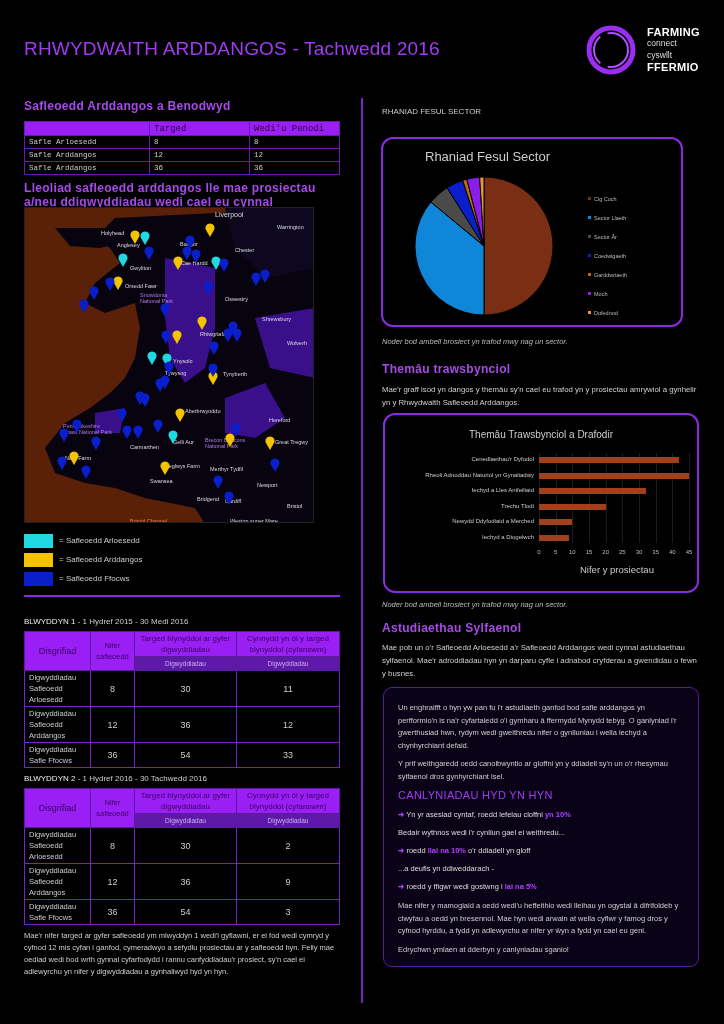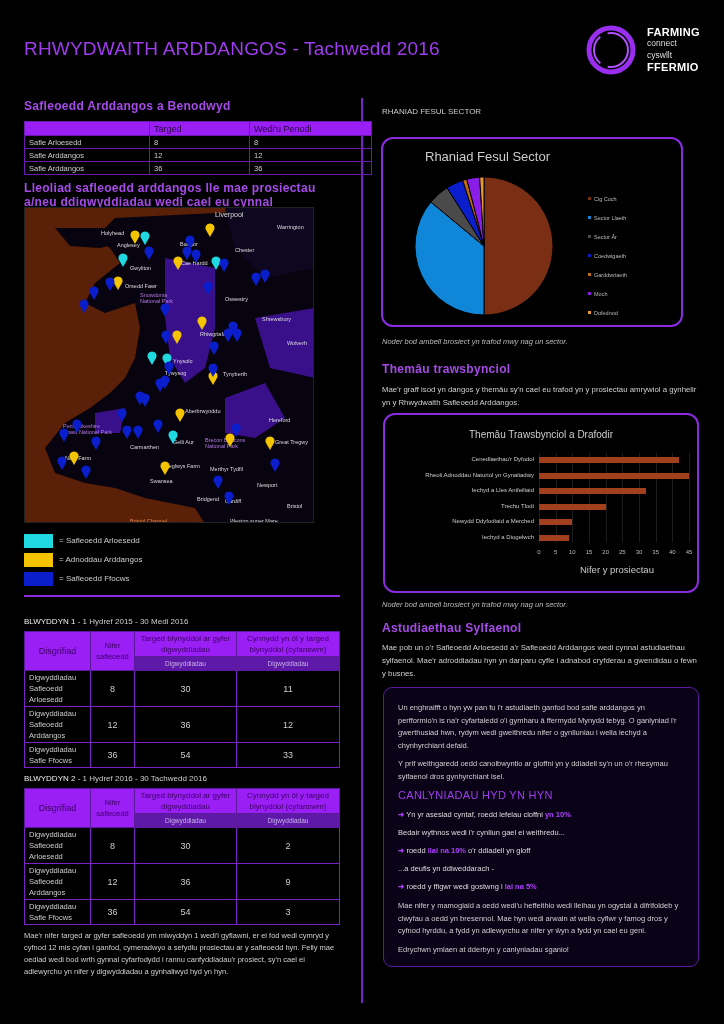--- a/index.html
+++ b/index.html
@@ -10,21 +10,21 @@
   .logo-ring { position: absolute; left: 0; top: 0; width: 52px; height: 52px; }
   .logo-text { position: absolute; left: 62px; top: 3px; color: #fff; line-height: 1; }
   .logo-text .big { font-size: 11px; font-weight: bold; letter-spacing: 0.3px; }
   .logo-text .small { font-size: 8.5px; color: #ddd; margin: 1px 0 3px; }
   .divider-v { position: absolute; left: 361px; top: 98px; width: 1.5px; height: 905px; background: #7a22c8; }
   .h-purple { color: #a64ae8; font-weight: bold; font-size: 12px; letter-spacing: 0.3px; }
   .sec { position: absolute; }
   .small-txt { font-size: 8px; color: #cfcfcf; line-height: 13px; }
   .note { font-size: 7.5px; color: #bbb; font-style: italic; }
 
-  table.simple { border-collapse: collapse; width: 348px; font-size: 7.5px; }
+  table.simple { border-collapse: collapse; width: 316px; font-size: 7.5px; font-family: Liberation Mono, monospace; }
   table.simple th { background: #9a1ff5; color: #2a0040; font-weight: normal; text-align: left; padding: 1px 4px; font-size: 9px; border: 1px solid #6a18b0; height: 14px; }
   table.simple td { border: 1px solid #6a18b0; padding: 1px 4px; height: 13px; color: #ccc; }
 
   .map { position: absolute; left: 24px; top: 207px; width: 290px; height: 316px; background: #5a2008; overflow: hidden; border: 1px solid #222; }
   .legend-row { display: flex; align-items: center; height: 19px; font-size: 8px; color: #ccc; }
   .legend-sw { width: 29px; height: 14px; margin-right: 6px; }
   .hr-purple { position: absolute; height: 2px; background: #8a2be2; }
 
   table.ev { border-collapse: collapse; width: 316px; font-size: 8px; }
   table.ev th { background: #9a1ff5; color: #3a0060; font-weight: normal; border: 1px solid #5a1a9a; padding: 1px 2px; text-align: center; line-height: 11px; }
@@ -303,21 +303,21 @@
     </svg>
 </div>
 
 <div class="sec" style="left:24px;top:531px;">
   <div class="legend-row">
     <div class="legend-sw" style="background:#20d8e0;"></div>
     <span>= Safleoedd Arloesedd</span>
   </div>
   <div class="legend-row">
     <div class="legend-sw" style="background:#f5c400;"></div>
-    <span>= Adnoddau Arddangos</span>
+    <span>= Safleoedd Arddangos</span>
   </div>
   <div class="legend-row">
     <div class="legend-sw" style="background:#0a1ecc;"></div>
     <span>= Safleoedd Ffocws</span>
   </div>
 </div>
 
 <div class="hr-purple" style="left:24px;top:595px;width:316px;"></div>
 
 <div class="sec" style="left:24px;top:604px;">

